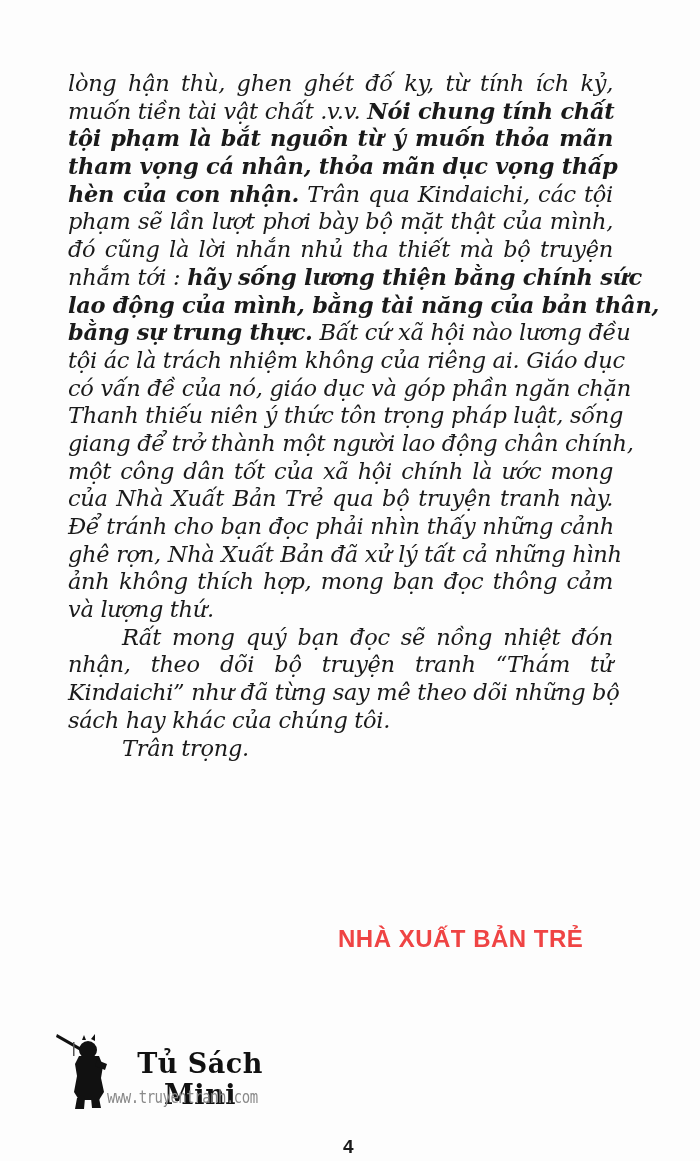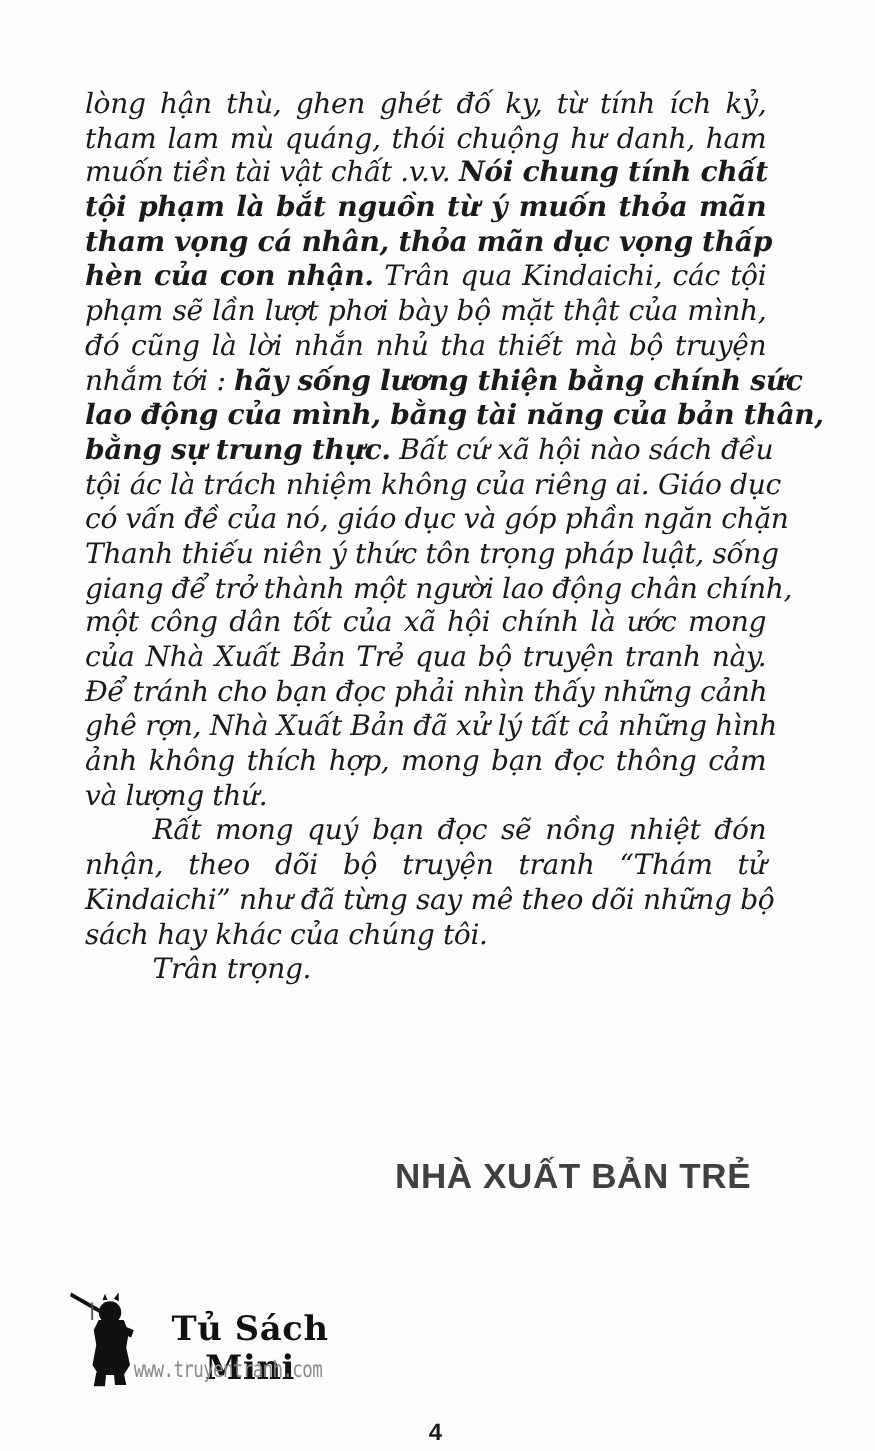--- a/index.html
+++ b/index.html
@@ -44,27 +44,27 @@
   }
   .line.indent {
     padding-left: 54px;
   }
   .b {
     font-weight: bold;
     margin-top: 12px;
   }
   .publisher {
     position: absolute;
-    left: 316px;
+    left: 338px;
     top: 925px;
     font-family: "Liberation Sans", "DejaVu Sans", sans-serif;
     font-weight: bold;
-    font-size: 28px;
+    font-size: 24px;
     letter-spacing: 0.5px;
-    color: #404040;
+    color: #ef4444;
   }
   .logo {
     position: absolute;
     left: 55px;
     top: 1030px;
     width: 240px;
     height: 80px;
     text-align: center;
   }
   .logo-figure {
@@ -105,30 +105,29 @@
     color: #1a1a1a;
   }
 </style>
 </head>
 <body>
 
 <div class="page">
 
   <div class="body-text" id="body-text">
       <div class="line"><span>lòng hận thù, ghen ghét đố ky, từ tính ích kỷ,</span></div>
-      <div class="line"><span>tham lam mù quáng, thói chuộng hư danh, ham</span></div>
       <div class="line"><span>muốn tiền tài vật chất .v.v. </span><span class="b">Nói chung tính chất</span></div>
       <div class="line"><span class="b">tội phạm là bắt nguồn từ ý muốn thỏa mãn</span></div>
       <div class="line"><span class="b">tham vọng cá nhân, thỏa mãn dục vọng thấp</span></div>
       <div class="line"><span class="b">hèn của con nhận.</span><span> Trân qua Kindaichi, các tội</span></div>
       <div class="line"><span>phạm sẽ lần lượt phơi bày bộ mặt thật của mình,</span></div>
       <div class="line"><span>đó cũng là lời nhắn nhủ tha thiết mà bộ truyện</span></div>
       <div class="line"><span>nhắm tới : </span><span class="b">hãy sống lương thiện bằng chính sức</span></div>
       <div class="line"><span class="b">lao động của mình, bằng tài năng của bản thân,</span></div>
-      <div class="line"><span class="b">bằng sự trung thực.</span><span> Bất cứ xã hội nào sách đều</span></div>
+      <div class="line"><span class="b">bằng sự trung thực.</span><span> Bất cứ xã hội nào lương đều</span></div>
       <div class="line"><span>tội ác là trách nhiệm không của riêng ai. Giáo dục</span></div>
       <div class="line"><span>có vấn đề của nó, giáo dục và góp phần ngăn chặn</span></div>
       <div class="line"><span>Thanh thiếu niên ý thức tôn trọng pháp luật, sống</span></div>
       <div class="line"><span>giang để trở thành một người lao động chân chính,</span></div>
       <div class="line"><span>một công dân tốt của xã hội chính là ước mong</span></div>
       <div class="line"><span>của Nhà Xuất Bản Trẻ qua bộ truyện tranh này.</span></div>
       <div class="line"><span>Để tránh cho bạn đọc phải nhìn thấy những cảnh</span></div>
       <div class="line"><span>ghê rợn, Nhà Xuất Bản đã xử lý tất cả những hình</span></div>
       <div class="line"><span>ảnh không thích hợp, mong bạn đọc thông cảm</span></div>
       <div class="line last"><span>và lượng thứ.</span></div>

